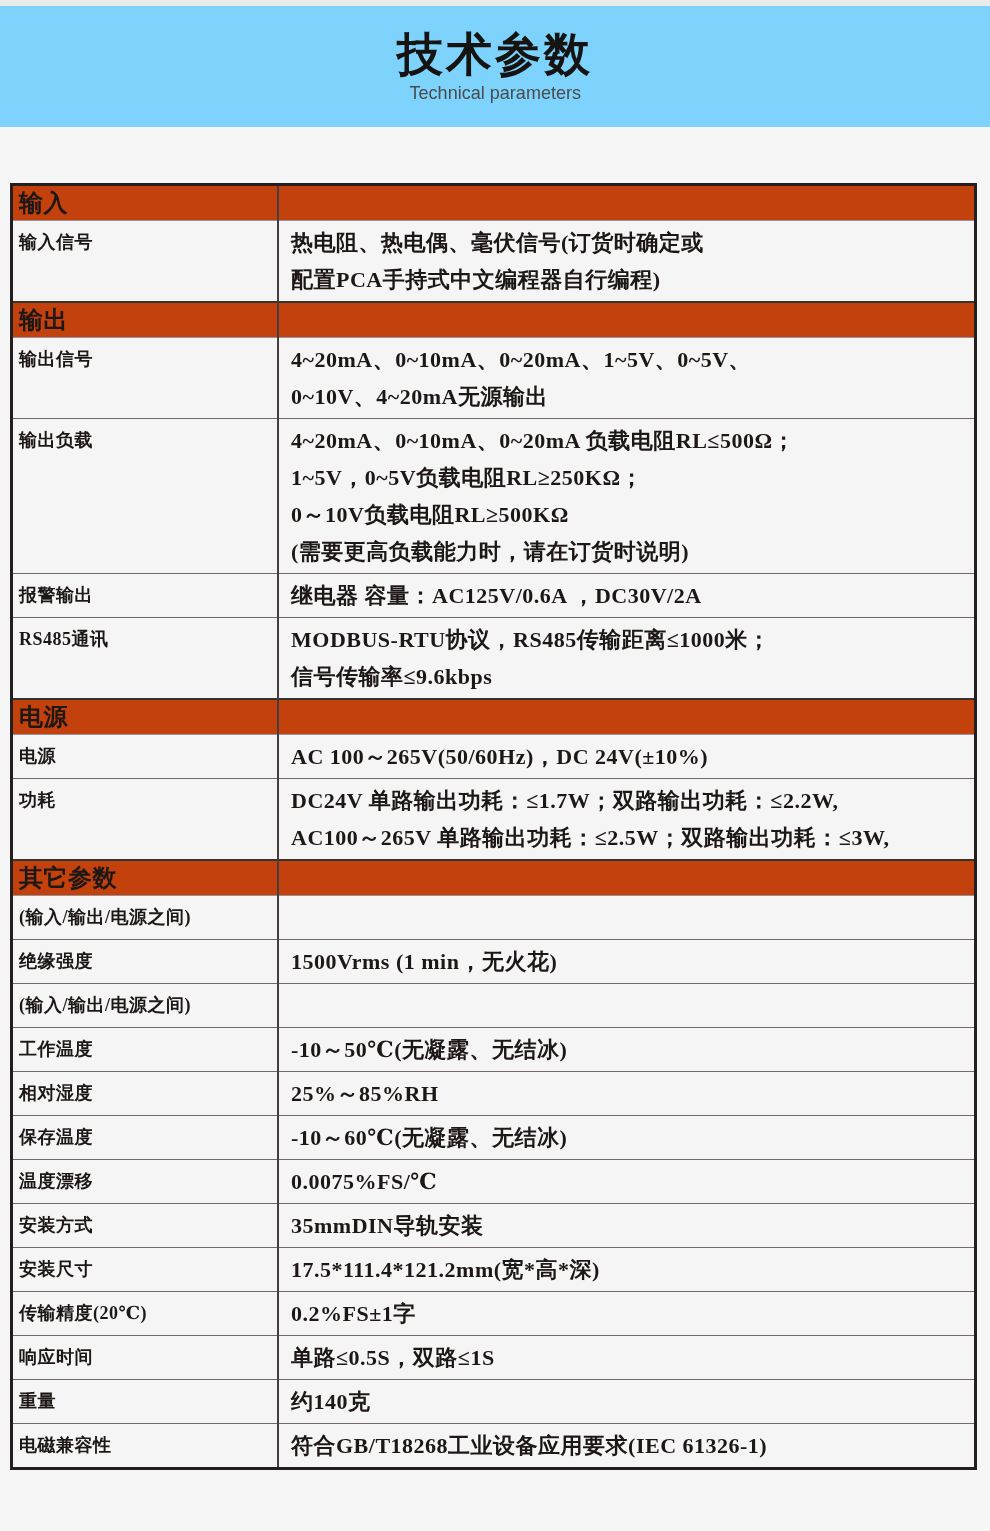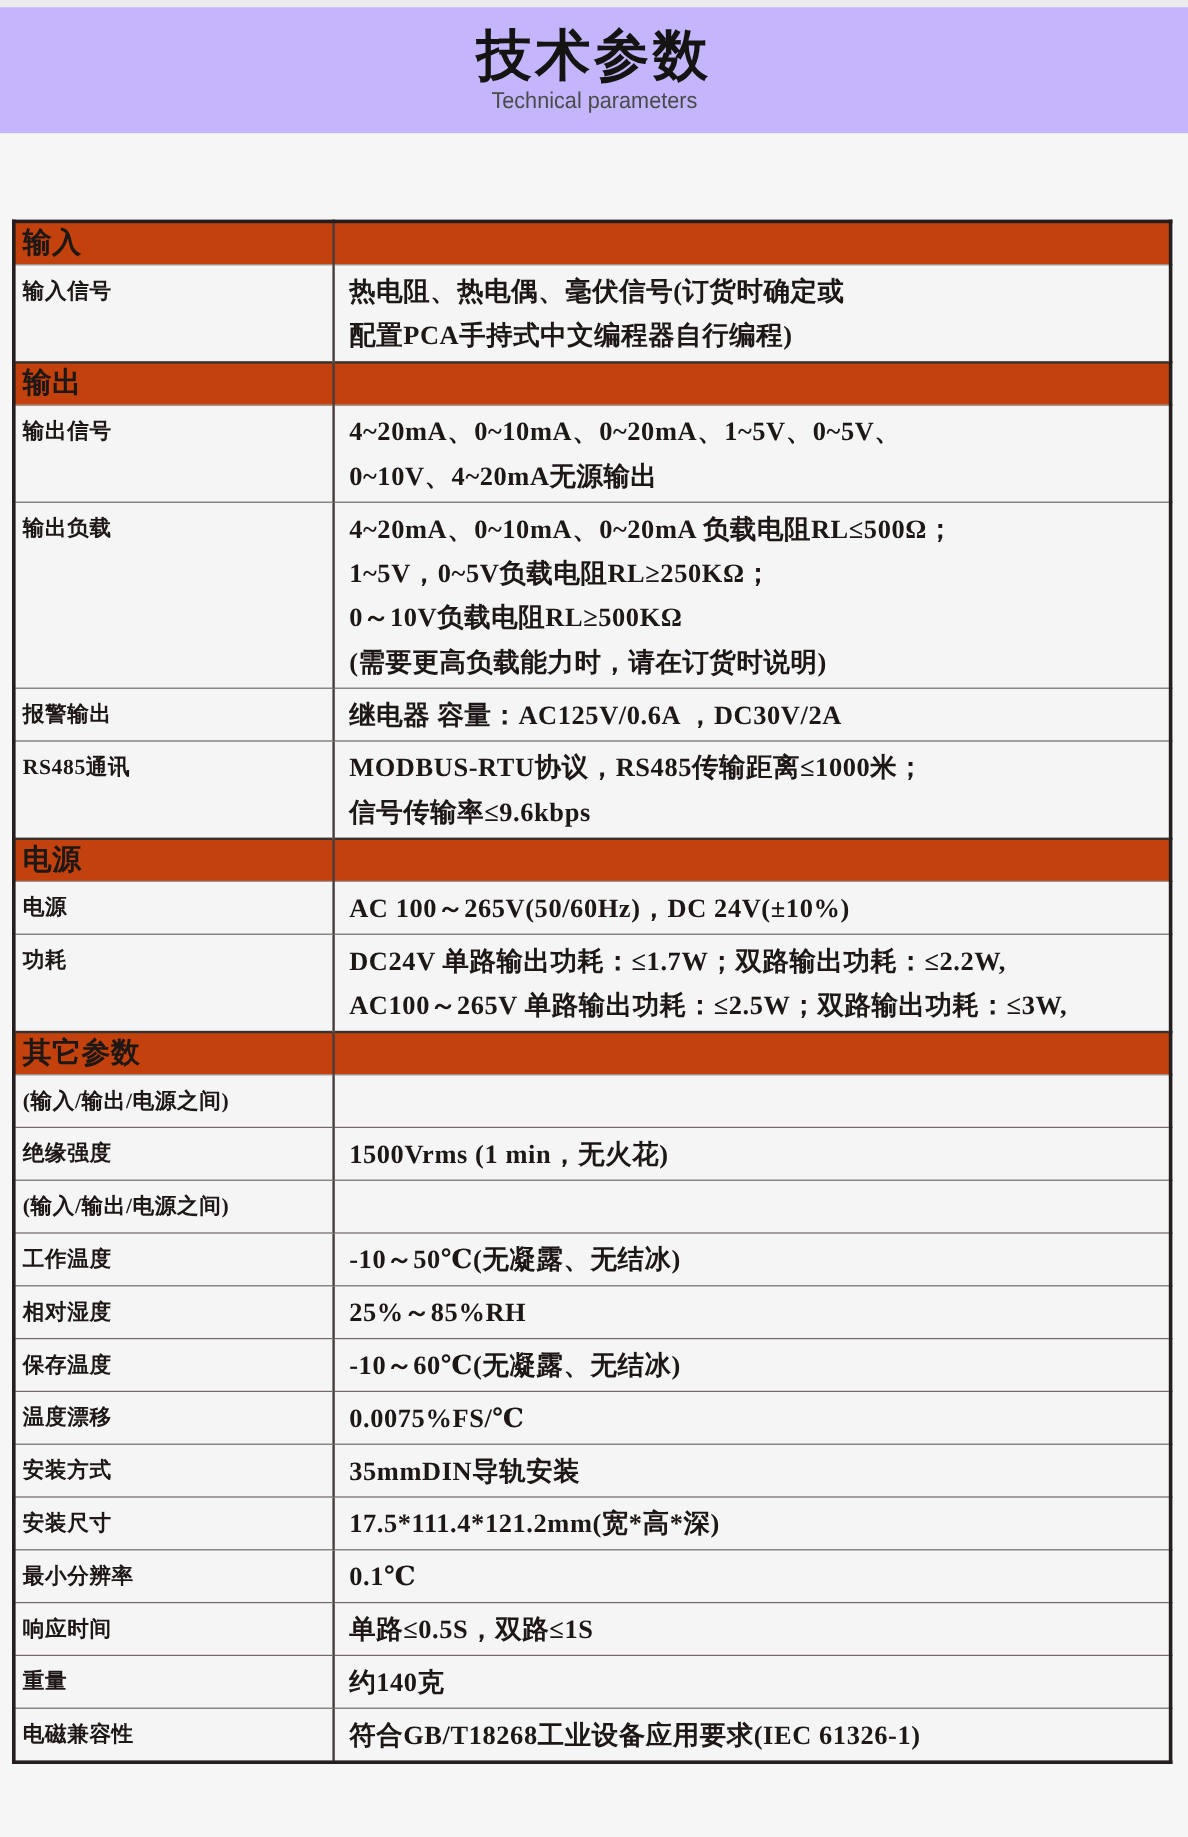--- a/index.html
+++ b/index.html
@@ -11,22 +11,22 @@
     font-family: "Liberation Sans", "DejaVu Sans", sans-serif;
     overflow: hidden;
   }
   .top-strip {
     width: 100%;
     height: 6px;
     background: #ebebeb;
   }
   .title-band {
     width: 100%;
-    height: 105px;
-    background: #c4b5fd;
+    height: 121px;
+    background: #7dd3fc;
     display: flex;
     flex-direction: column;
     align-items: center;
     justify-content: center;
   }
   .page-title {
     margin: 0;
     font-size: 46px;
     font-weight: 700;
     letter-spacing: 3px;
@@ -227,23 +227,23 @@
             <div class="value-line">35mmDIN导轨安装</div>
           </td>
         </tr>
         <tr class="param-row">
           <td class="label-cell">安装尺寸</td>
           <td class="value-cell">
             <div class="value-line">17.5*111.4*121.2mm(宽*高*深)</div>
           </td>
         </tr>
         <tr class="param-row">
-          <td class="label-cell">最小分辨率</td>
-          <td class="value-cell">
-            <div class="value-line">0.1℃</div>
+          <td class="label-cell">传输精度(20℃)</td>
+          <td class="value-cell">
+            <div class="value-line">0.2%FS±1字</div>
           </td>
         </tr>
         <tr class="param-row">
           <td class="label-cell">响应时间</td>
           <td class="value-cell">
             <div class="value-line">单路≤0.5S，双路≤1S</div>
           </td>
         </tr>
         <tr class="param-row">
           <td class="label-cell">重量</td>

